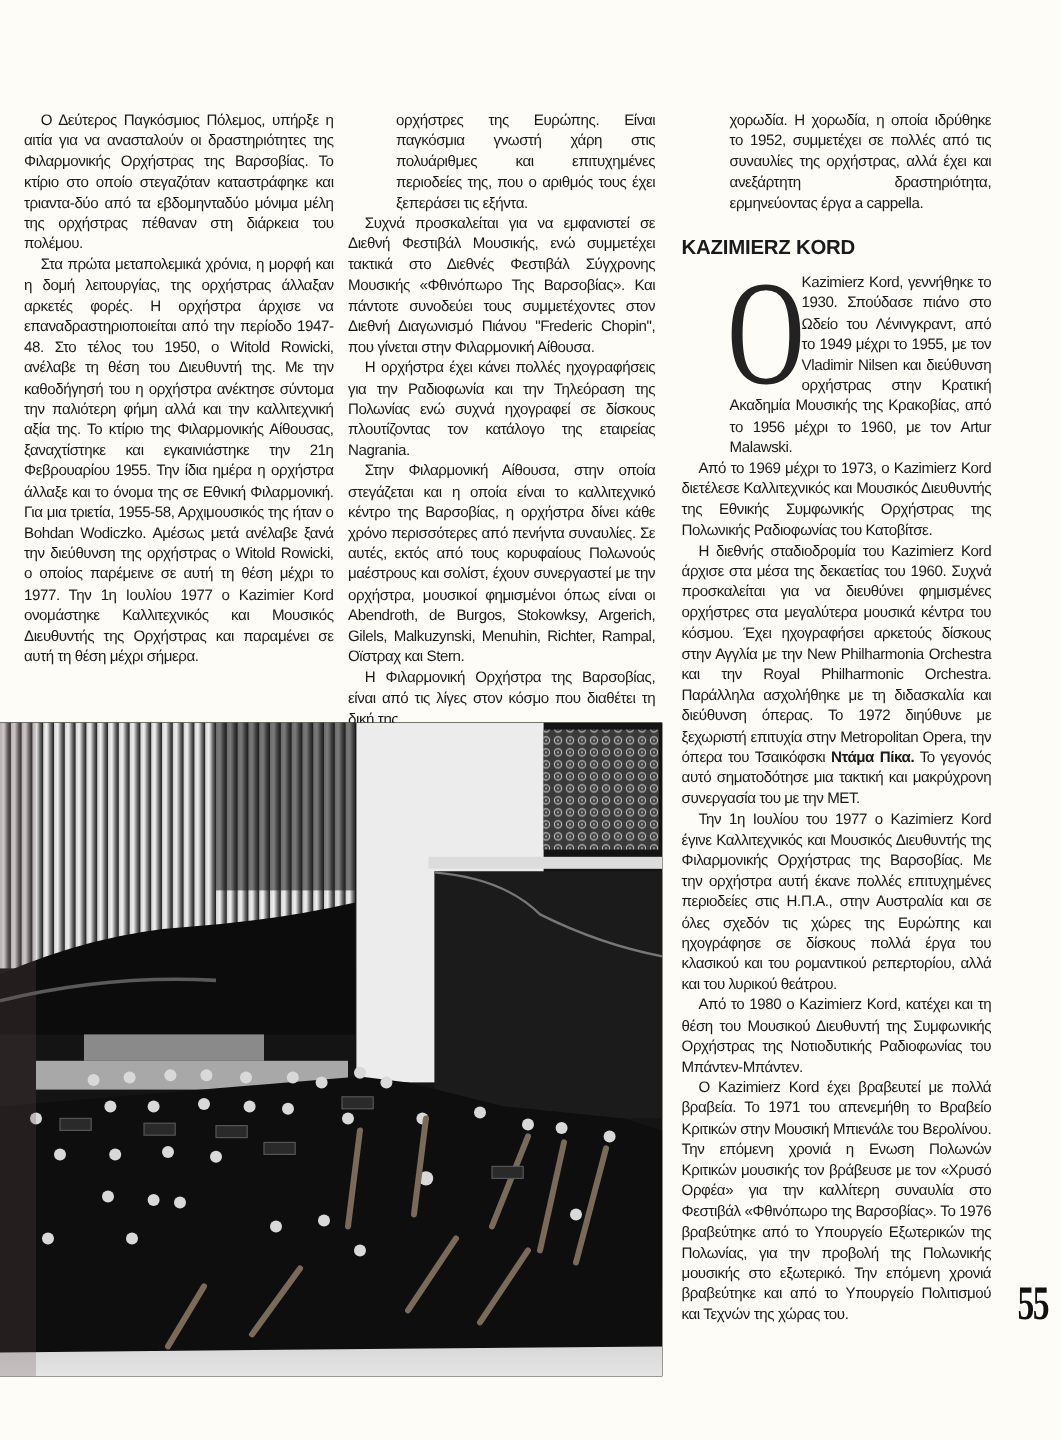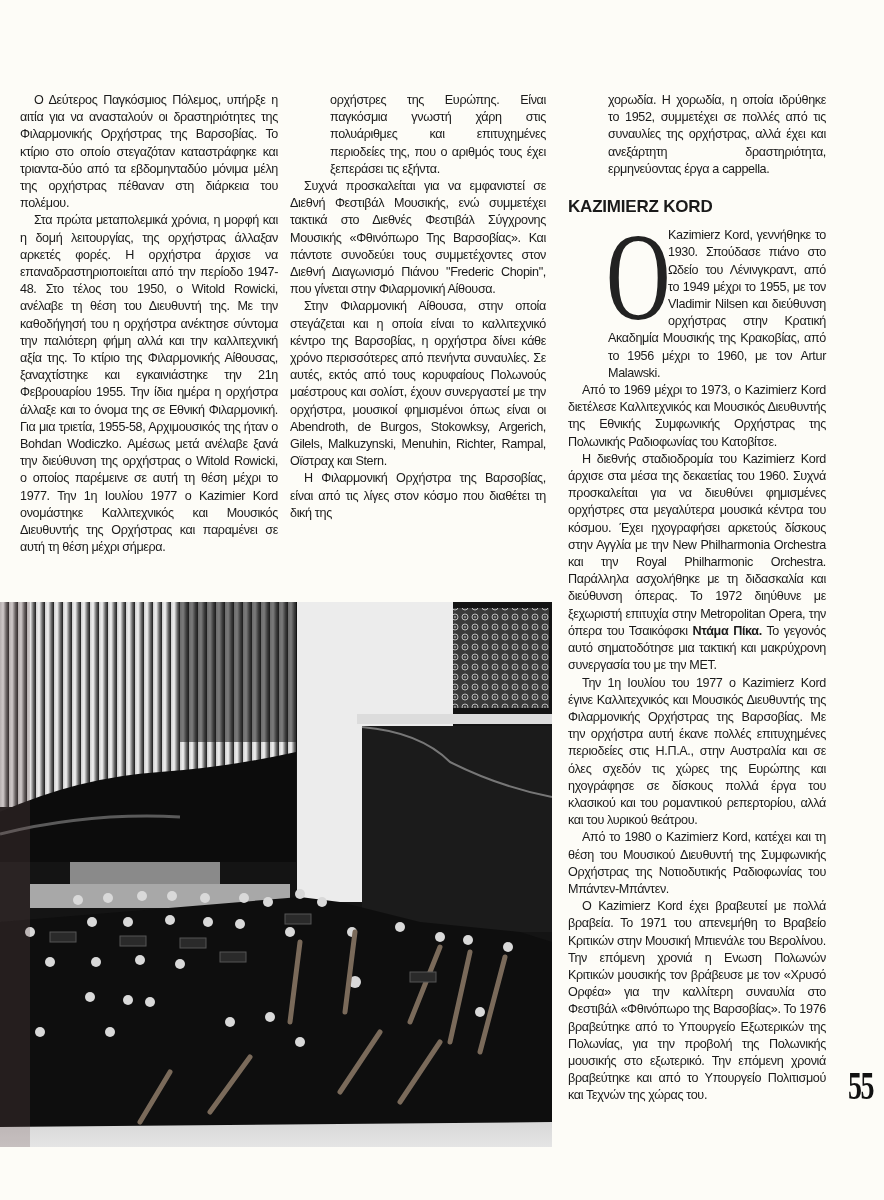--- a/index.html
+++ b/index.html
@@ -54,20 +54,21 @@
 <body>
 
 <div class="col col1">
   <p>Ο Δεύτερος Παγκόσμιος Πόλεμος, υπήρξε η αιτία για να ανασταλούν οι δραστηριότητες της Φιλαρμονικής Ορχήστρας της Βαρσοβίας. Το κτίριο στο οποίο στεγαζόταν καταστράφηκε και τριαντα-δύο από τα εβδομηνταδύο μόνιμα μέλη της ορχήστρας πέθαναν στη διάρκεια του πολέμου.</p>
   <p>Στα πρώτα μεταπολεμικά χρόνια, η μορφή και η δομή λειτουργίας, της ορχήστρας άλλαξαν αρκετές φορές. Η ορχήστρα άρχισε να επαναδραστηριοποιείται από την περίοδο 1947-48. Στο τέλος του 1950, ο Witold Rowicki, ανέλαβε τη θέση του Διευθυντή της. Με την καθοδήγησή του η ορχήστρα ανέκτησε σύντομα την παλιότερη φήμη αλλά και την καλλιτεχνική αξία της. Το κτίριο της Φιλαρμονικής Αίθουσας, ξαναχτίστηκε και εγκαινιάστηκε την 21η Φεβρουαρίου 1955. Την ίδια ημέρα η ορχήστρα άλλαξε και το όνομα της σε Εθνική Φιλαρμονική. Για μια τριετία, 1955-58, Αρχιμουσικός της ήταν ο Bohdan Wodiczko. Αμέσως μετά ανέλαβε ξανά την διεύθυνση της ορχήστρας ο Witold Rowicki, ο οποίος παρέμεινε σε αυτή τη θέση μέχρι το 1977. Την 1η Ιουλίου 1977 ο Kazimier Kord ονομάστηκε Καλλιτεχνικός και Μουσικός Διευθυντής της Ορχήστρας και παραμένει σε αυτή τη θέση μέχρι σήμερα.</p>
 </div>
 
 <div class="col col2">
   <p class="noindent">ορχήστρες της Ευρώπης. Είναι παγκόσμια γνωστή χάρη στις πολυάριθμες και επιτυχημένες περιοδείες της, που ο αριθμός τους έχει ξεπεράσει τις εξήντα.</p>
   <p>Συχνά προσκαλείται για να εμφανιστεί σε Διεθνή Φεστιβάλ Μουσικής, ενώ συμμετέχει τακτικά στο Διεθνές Φεστιβάλ Σύγχρονης Μουσικής «Φθινόπωρο Της Βαρσοβίας». Και πάντοτε συνοδεύει τους συμμετέχοντες στον Διεθνή Διαγωνισμό Πιάνου "Frederic Chopin", που γίνεται στην Φιλαρμονική Αίθουσα.</p>
+  <p>Η ορχήστρα έχει κάνει πολλές ηχογραφήσεις για την Ραδιοφωνία και την Τηλεόραση της Πολωνίας ενώ συχνά ηχογραφεί σε δίσκους πλουτίζοντας τον κατάλογο της εταιρείας Nagrania.</p>
   <p>Στην Φιλαρμονική Αίθουσα, στην οποία στεγάζεται και η οποία είναι το καλλιτεχνικό κέντρο της Βαρσοβίας, η ορχήστρα δίνει κάθε χρόνο περισσότερες από πενήντα συναυλίες. Σε αυτές, εκτός από τους κορυφαίους Πολωνούς μαέστρους και σολίστ, έχουν συνεργαστεί με την ορχήστρα, μουσικοί φημισμένοι όπως είναι οι Abendroth, de Burgos, Stokowksy, Argerich, Gilels, Malkuzynski, Menuhin, Richter, Rampal, Οϊστραχ και Stern.</p>
   <p>Η Φιλαρμονική Ορχήστρα της Βαρσοβίας, είναι από τις λίγες στον κόσμο που διαθέτει τη δική της</p>
 </div>
 
 <div class="col col3">
   <p class="noindent">χορωδία. Η χορωδία, η οποία ιδρύθηκε το 1952, συμμετέχει σε πολλές από τις συναυλίες της ορχήστρας, αλλά έχει και ανεξάρτητη δραστηριότητα, ερμηνεύοντας έργα a cappella.</p>
   <div class="heading">KAZIMIERZ KORD</div>
   <p class="noindent"><span class="dropcap">O</span><span>Kazimierz Kord, γεννήθηκε το 1930. Σπούδασε πιάνο στο Ωδείο του Λένινγκραντ, από το 1949 μέχρι το 1955, με τον Vladimir Nilsen και διεύθυνση ορχήστρας στην Κρατική Ακαδημία Μουσικής της Κρακοβίας, από το 1956 μέχρι το 1960, με τον Artur Malawski.</span></p>
   <p>Από το 1969 μέχρι το 1973, ο Kazimierz Kord διετέλεσε Καλλιτεχνικός και Μουσικός Διευθυντής της Εθνικής Συμφωνικής Ορχήστρας της Πολωνικής Ραδιοφωνίας του Κατοβίτσε.</p>
   <p><span>Η διεθνής σταδιοδρομία του Kazimierz Kord άρχισε στα μέσα της δεκαετίας του 1960. Συχνά προσκαλείται για να διευθύνει φημισμένες ορχήστρες στα μεγαλύτερα μουσικά κέντρα του κόσμου. Έχει ηχογραφήσει αρκετούς δίσκους στην Αγγλία με την New Philharmonia Orchestra και την Royal Philharmonic Orchestra. Παράλληλα ασχολήθηκε με τη διδασκαλία και διεύθυνση όπερας. Το 1972 διηύθυνε με ξεχωριστή επιτυχία στην Metropolitan Opera, την όπερα του Τσαικόφσκι </span><span class="bold">Ντάμα Πίκα.</span><span> Το γεγονός αυτό σηματοδότησε μια τακτική και μακρύχρονη συνεργασία του με την MET.</span></p>

